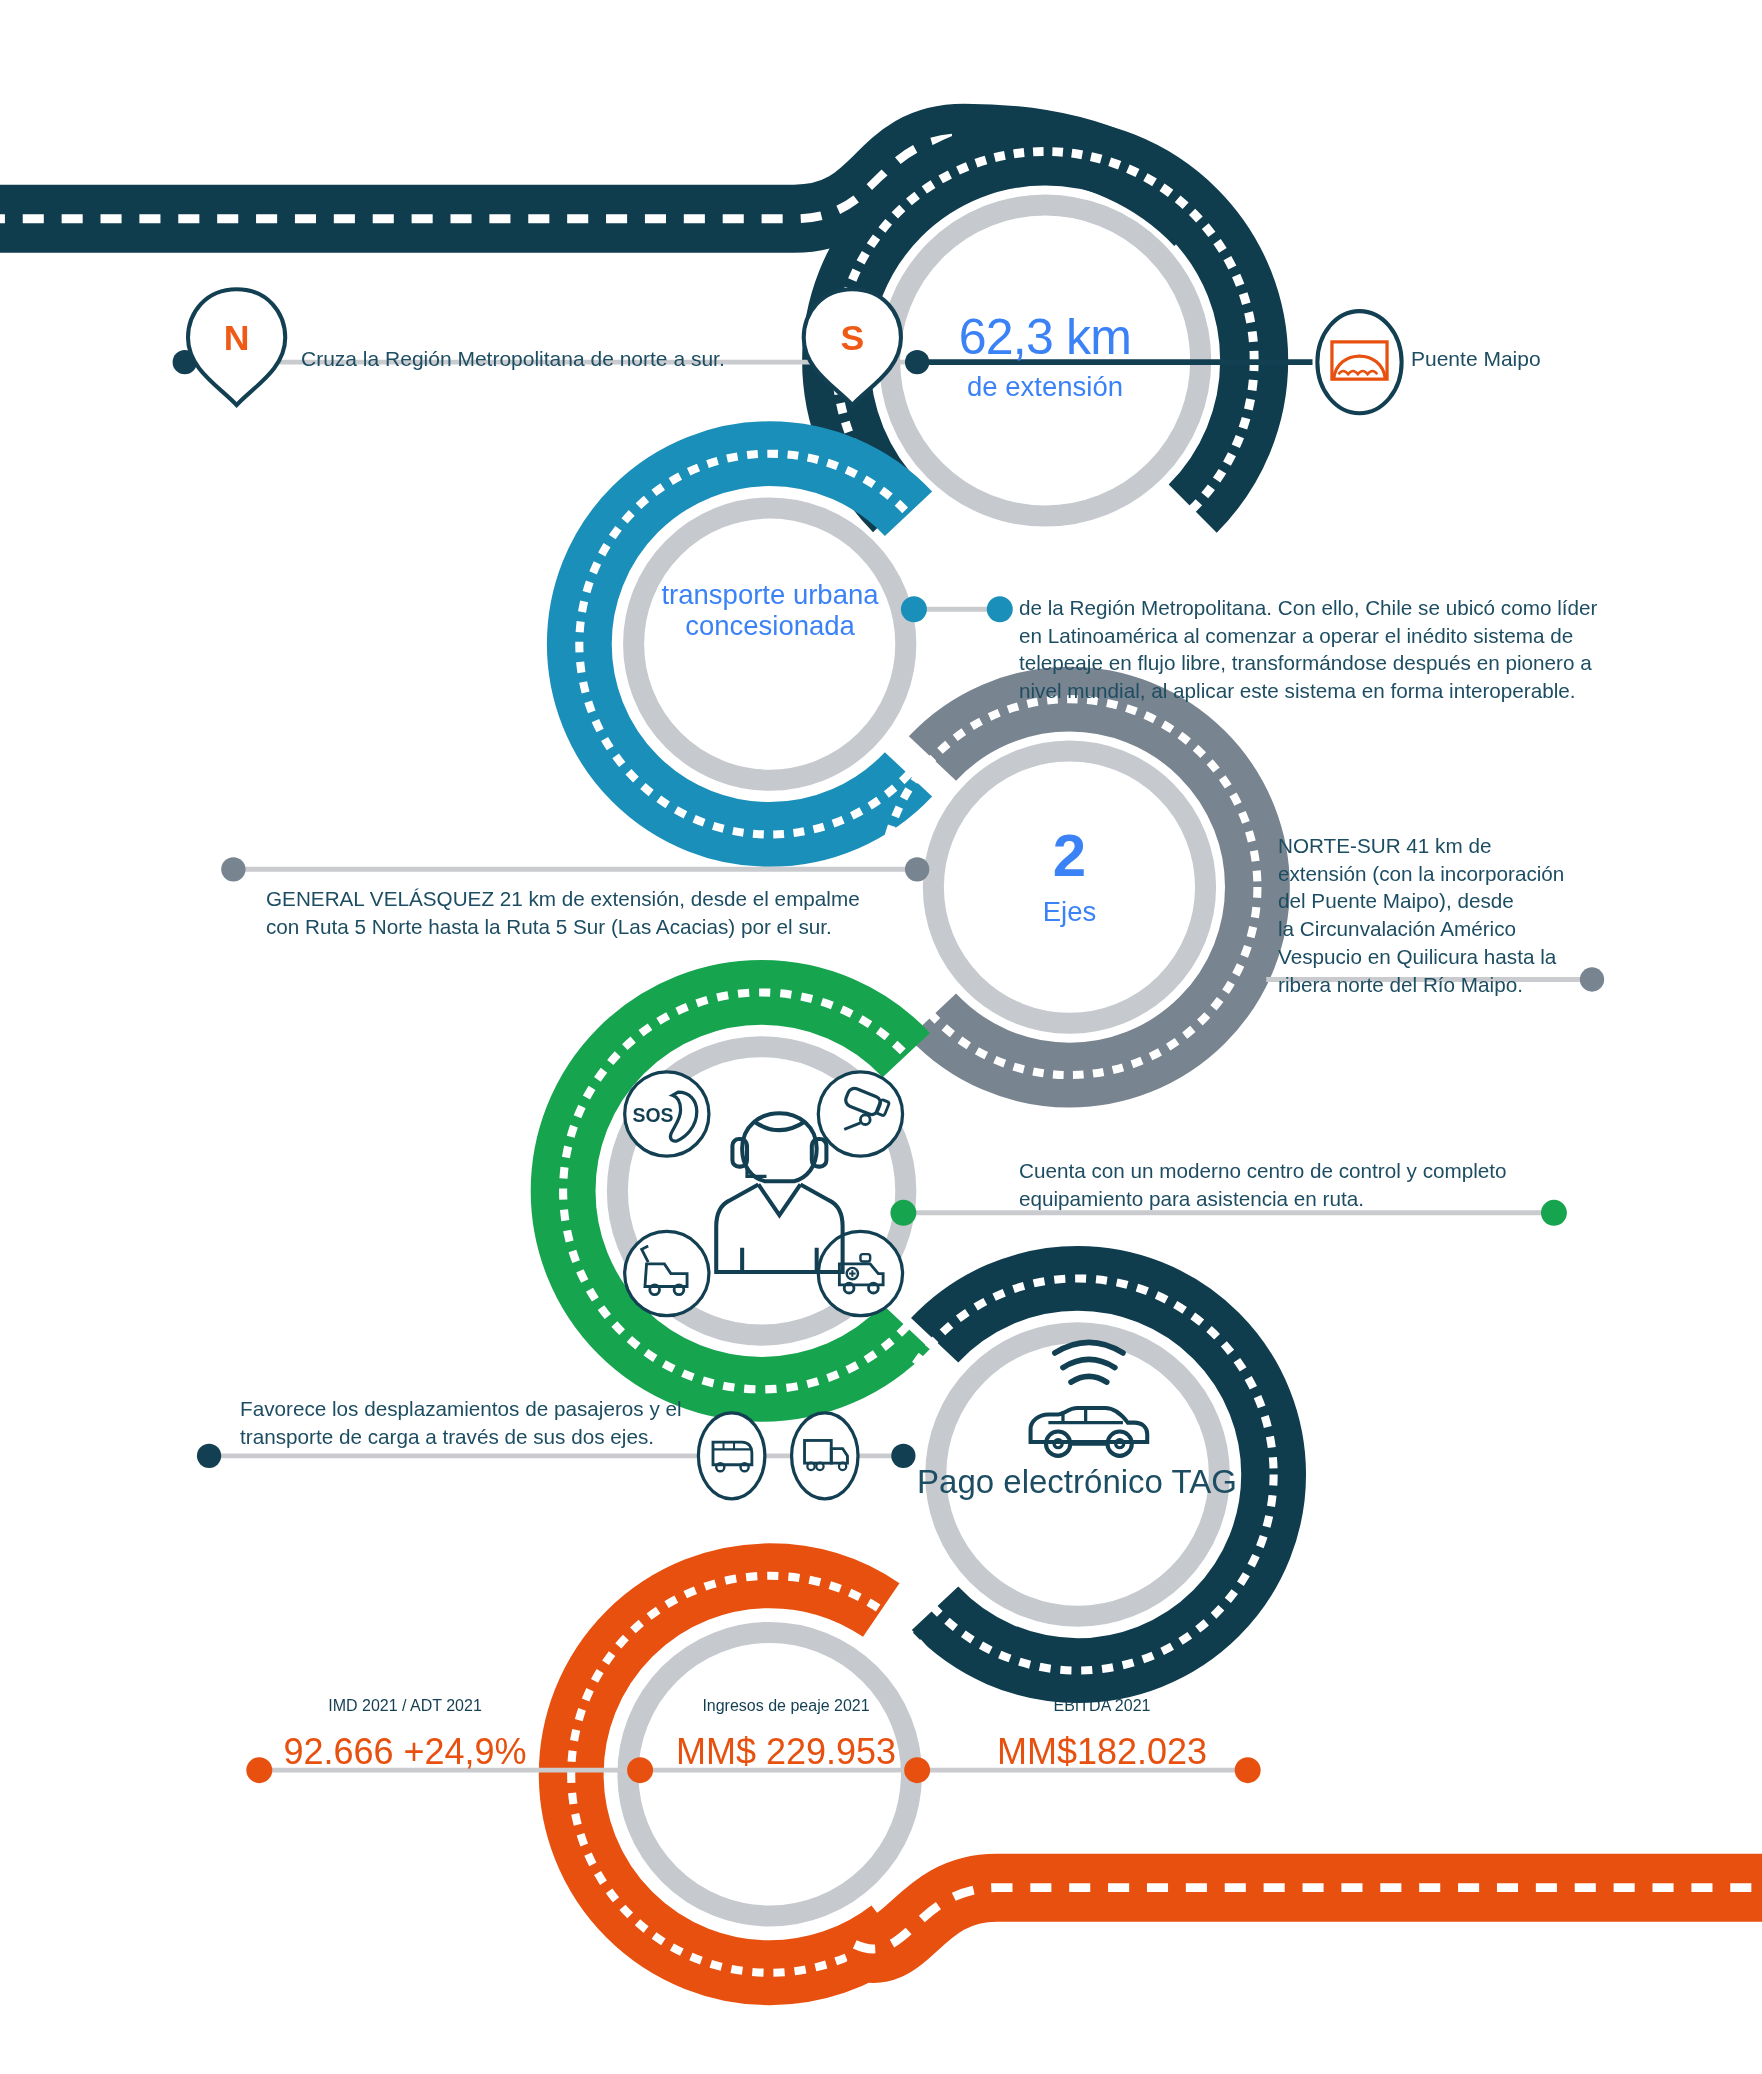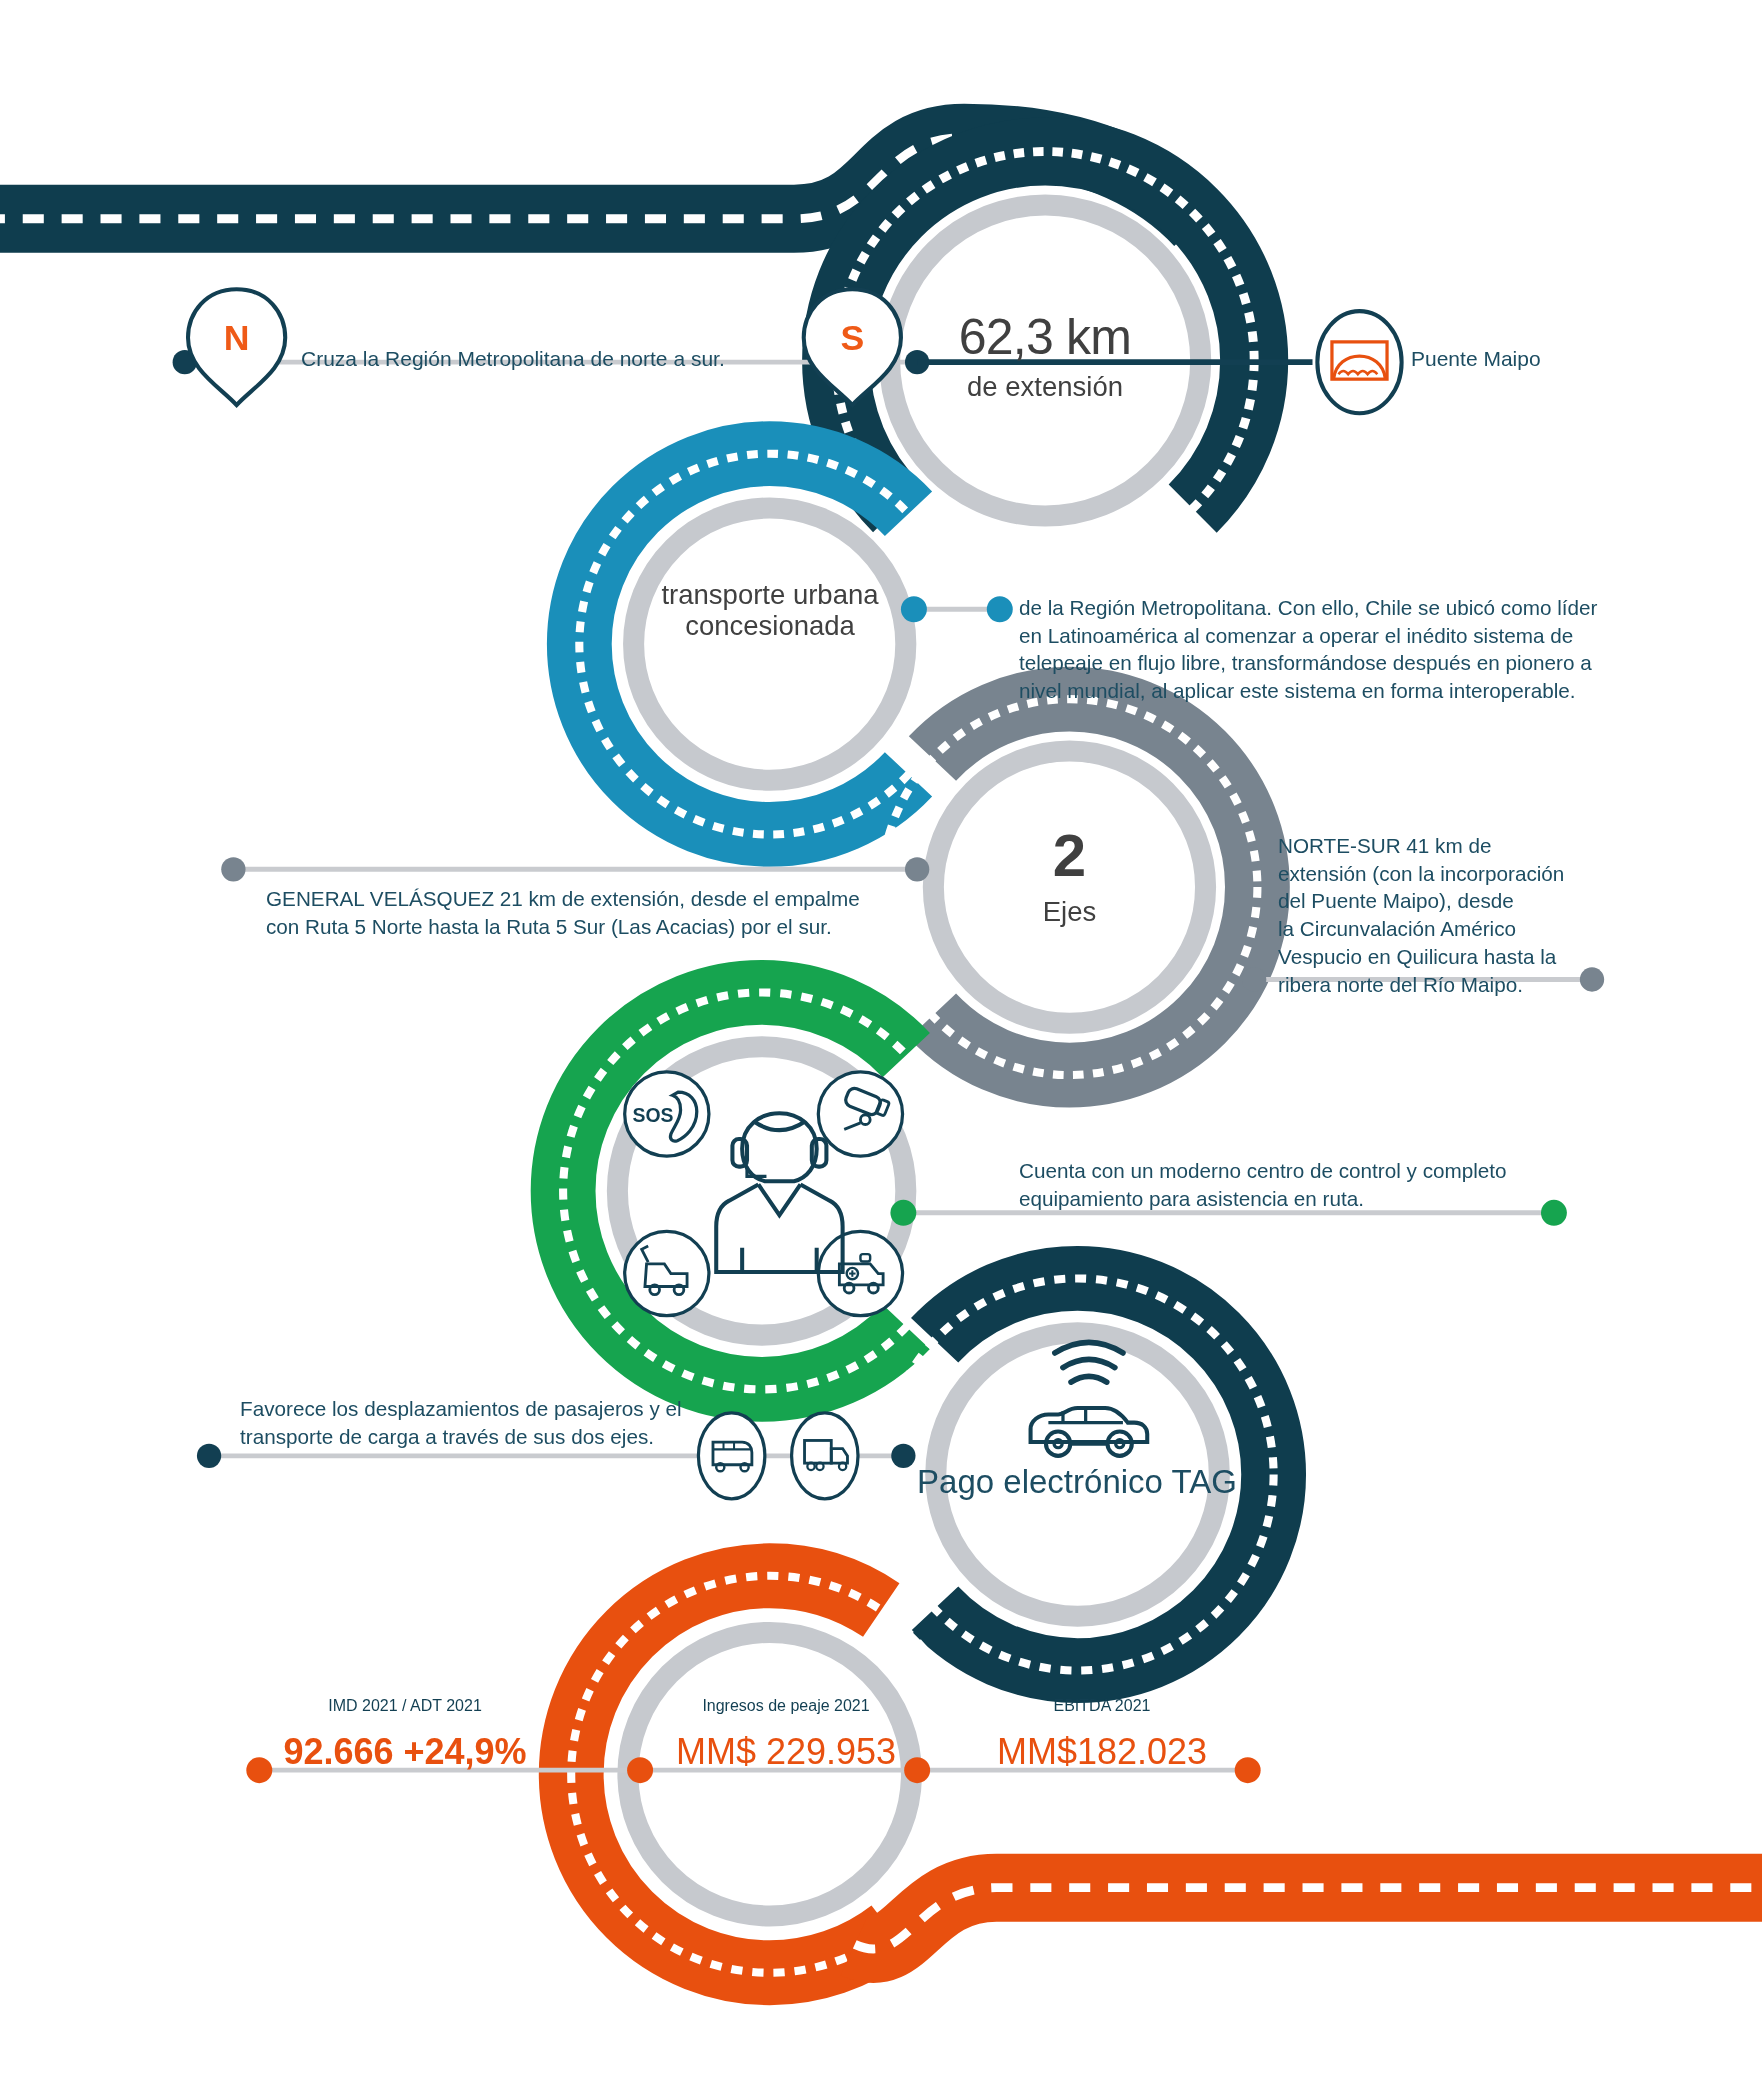--- a/index.html
+++ b/index.html
@@ -6,21 +6,21 @@
   body{
     width:1763px;height:2074px;position:relative;overflow:hidden;
     font-family:"Liberation Sans", sans-serif;
     color:#123f52;
   }
   #stage{position:absolute;inset:0;width:1763px;height:2074px;}
   svg.layer{position:absolute;left:0;top:0;width:1763px;height:2074px;}
   .txt{position:absolute;}
   .center-label{
     position:absolute;text-align:center;line-height:1.12;
-    color:#404040;
+    color:#3b82f6;
   }
   .big-num{font-size:50px;font-weight:400;letter-spacing:-0.8px;}
   .sub{font-size:27.5px;font-weight:400;}
   .body-text{font-size:20.7px;line-height:1.34;color:#1d4d62;font-weight:400;}
   .lead-text{font-size:21px;color:#1d4d62;}
   .ord{font-size:63px;font-weight:400;line-height:0.9;}
   .ord sup{font-size:32px;vertical-align:super;line-height:0;}
   .num2{font-size:60px;font-weight:700;line-height:1;}
   .fin-label{font-size:16px;color:#123f52;text-align:center;}
   .fin-value{font-size:36px;color:#e8500f;text-align:center;white-space:nowrap;}
@@ -270,21 +270,21 @@
 
   <div class="txt body-text" style="left:240px;top:1395px;width:502px;">
     <div>Favorece los desplazamientos de pasajeros y el</div>
     <div>transporte de carga a través de sus dos ejes.</div>
   </div>
 
   <div class="txt tag-label" style="left:915px;top:1463px;width:324px;">Pago electrónico TAG</div>
 
   <div class="txt" style="left:243px;top:1697px;width:324px;">
     <div class="fin-label">IMD 2021 / ADT 2021</div>
-    <div class="fin-value" style="margin-top:16px;font-weight:bold;">92.666 +24,9%</div>
+    <div class="fin-value" style="margin-top:16px;">92.666 +24,9%</div>
   </div>
 
   <div class="txt" style="left:624px;top:1697px;width:324px;">
     <div class="fin-label">Ingresos de peaje 2021</div>
     <div class="fin-value" style="margin-top:16px;">MM$ 229.953</div>
   </div>
 
   <div class="txt" style="left:940px;top:1697px;width:324px;">
     <div class="fin-label">EBITDA 2021</div>
     <div class="fin-value" style="margin-top:16px;">MM$182.023</div>

